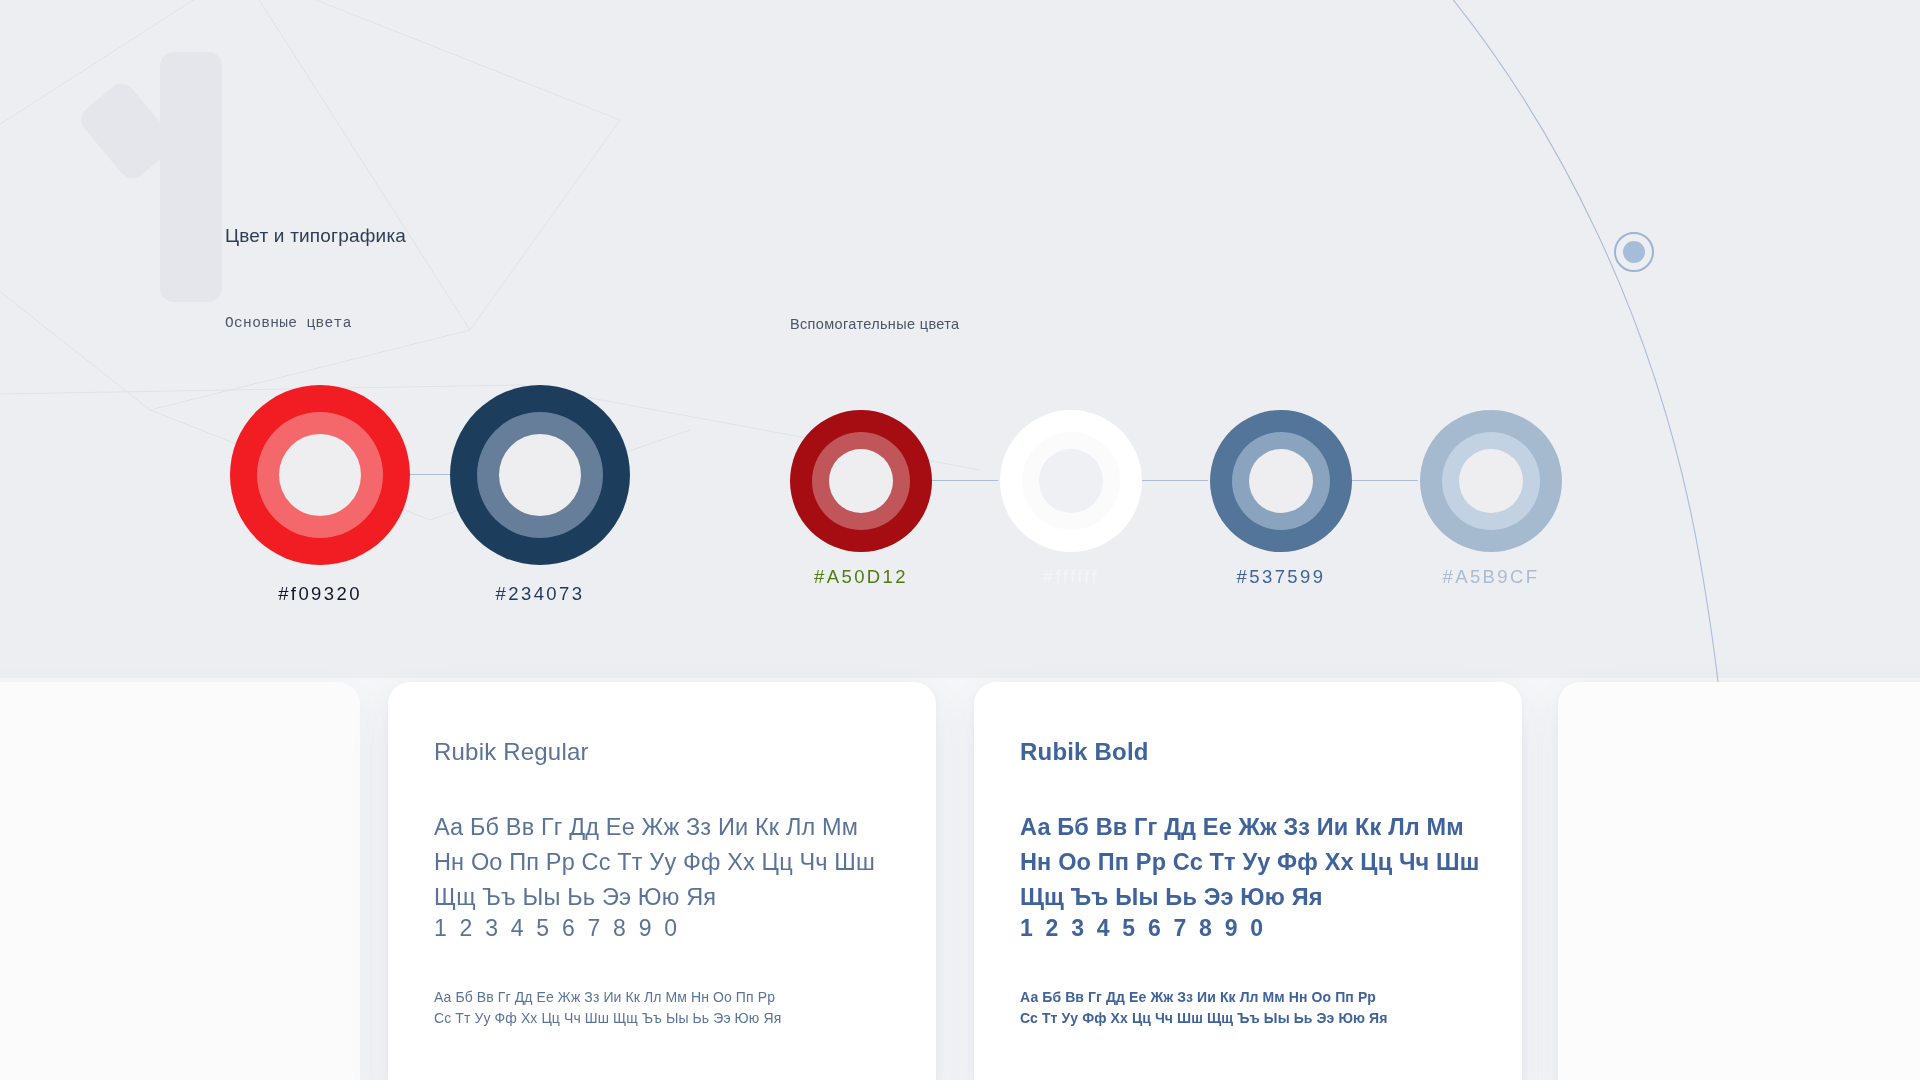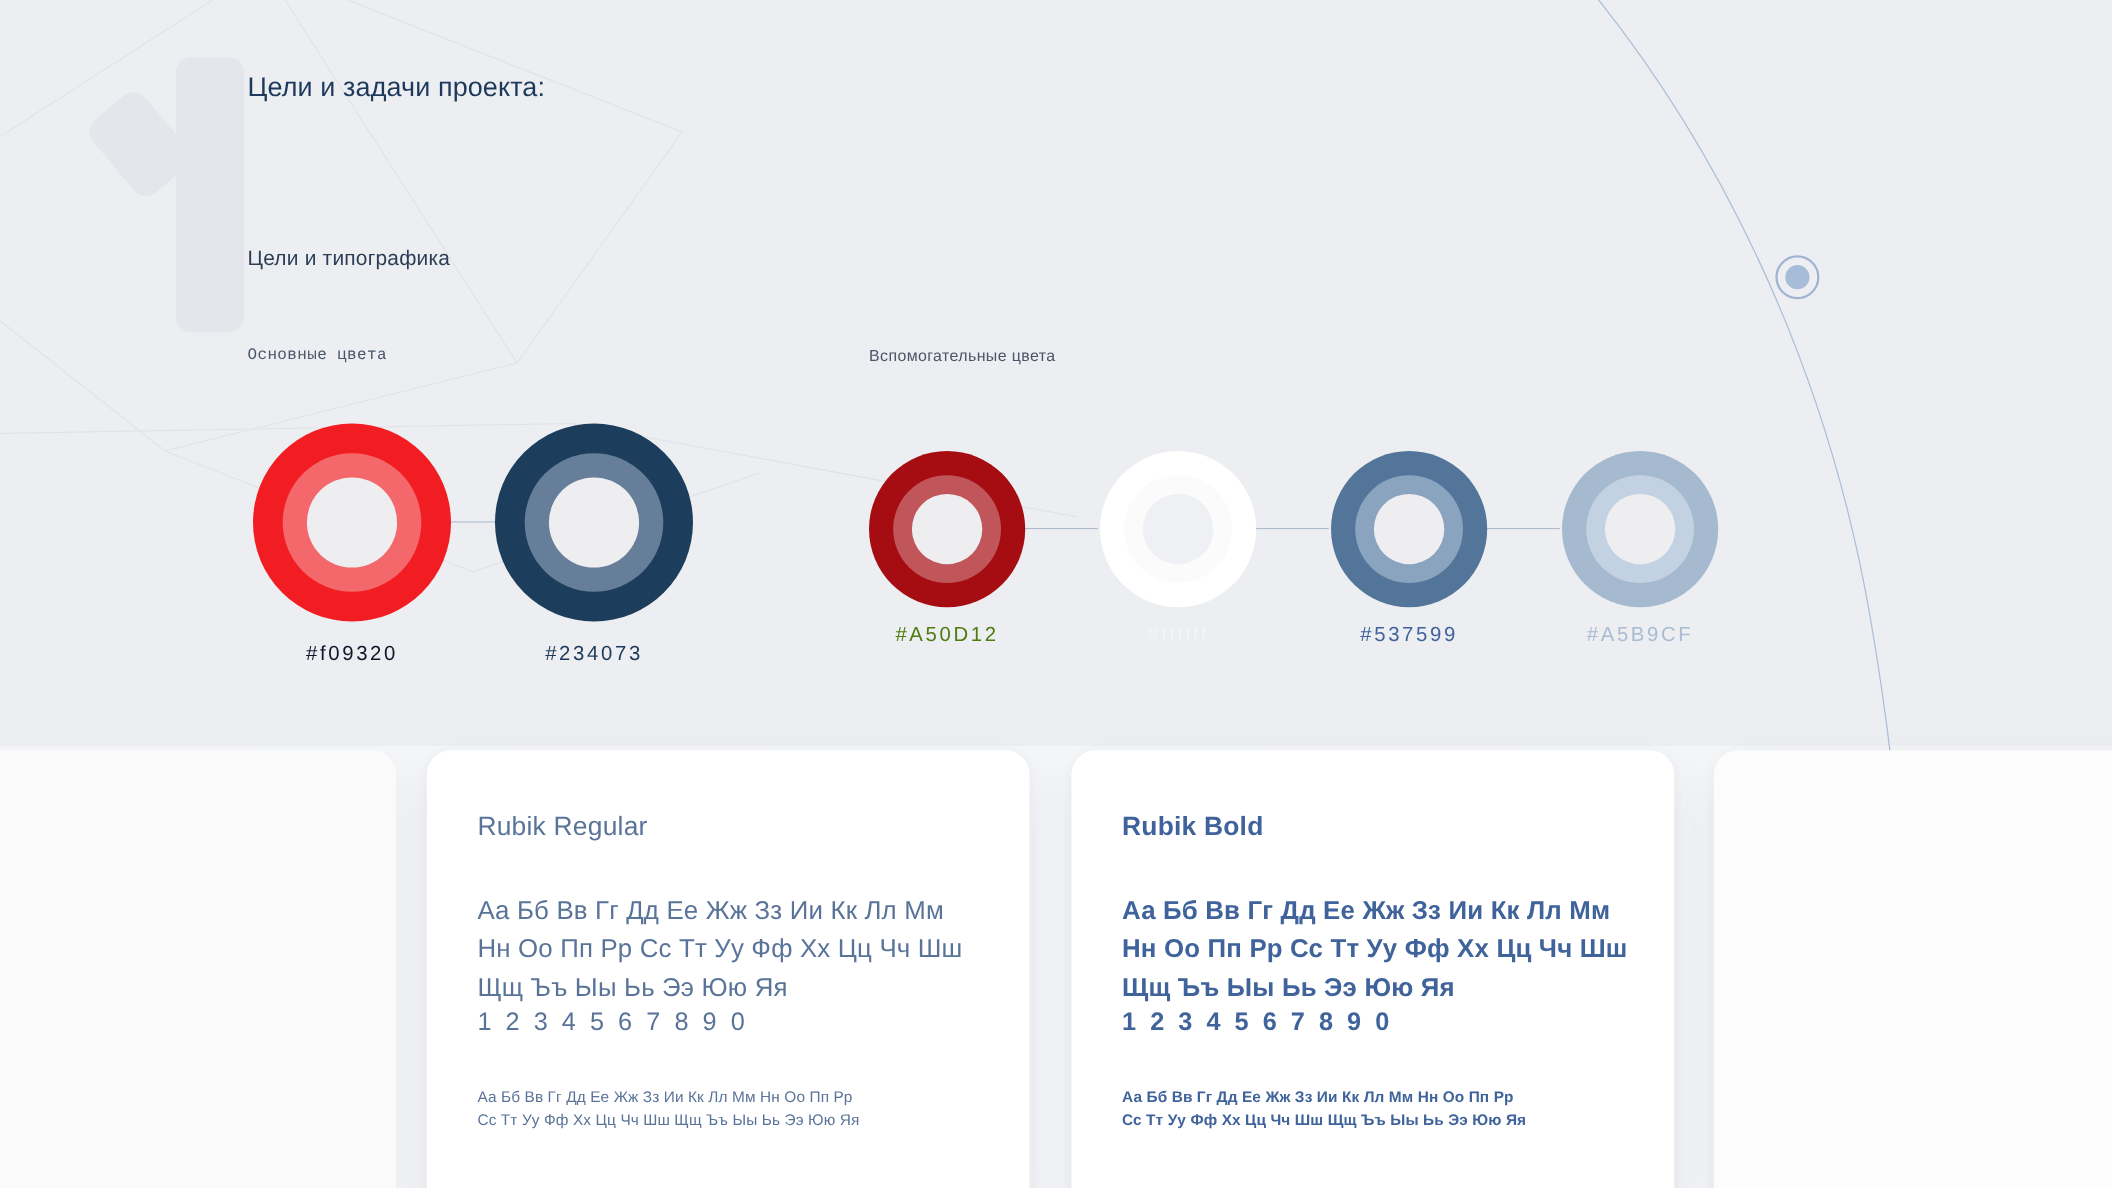--- a/index.html
+++ b/index.html
@@ -204,24 +204,23 @@
   </svg>
 
   <svg class="ghost-num" viewBox="0 0 240 270">
     <g fill="#e4e6eb">
       <rect x="102" y="10" width="62" height="250" rx="14"></rect>
       <rect x="38" y="46" width="62" height="86" rx="14" transform="rotate(-40 69 89)"></rect>
     </g>
   </svg>
 
   <div class="headline">
-    <div class="line">Цели и задачи проекта:</div>
-  </div>
-
-  <div class="section-title">Цели и типографика</div>
+  </div>
+
+  <div class="section-title">Цвет и типографика</div>
 
   <div class="group-label primary">Основные цвета</div>
   <div class="group-label secondary">Вспомогательные цвета</div>
 
   <div class="connector" style="left:410px; top:474px; width:86px;"></div>
 
   <div class="swatch" style="left:230px; top:385px; width:180px; height:180px;">
     <div class="ring ring-outer" style="width:180px; height:180px; background:#f21d22;"></div>
     <div class="ring ring-mid" style="left:27px; top:27px; width:126px; height:126px; background:#f4676a;"></div>
     <div class="ring ring-hole" style="left:49px; top:49px; width:82px; height:82px; background:#eeeef1;"></div>

